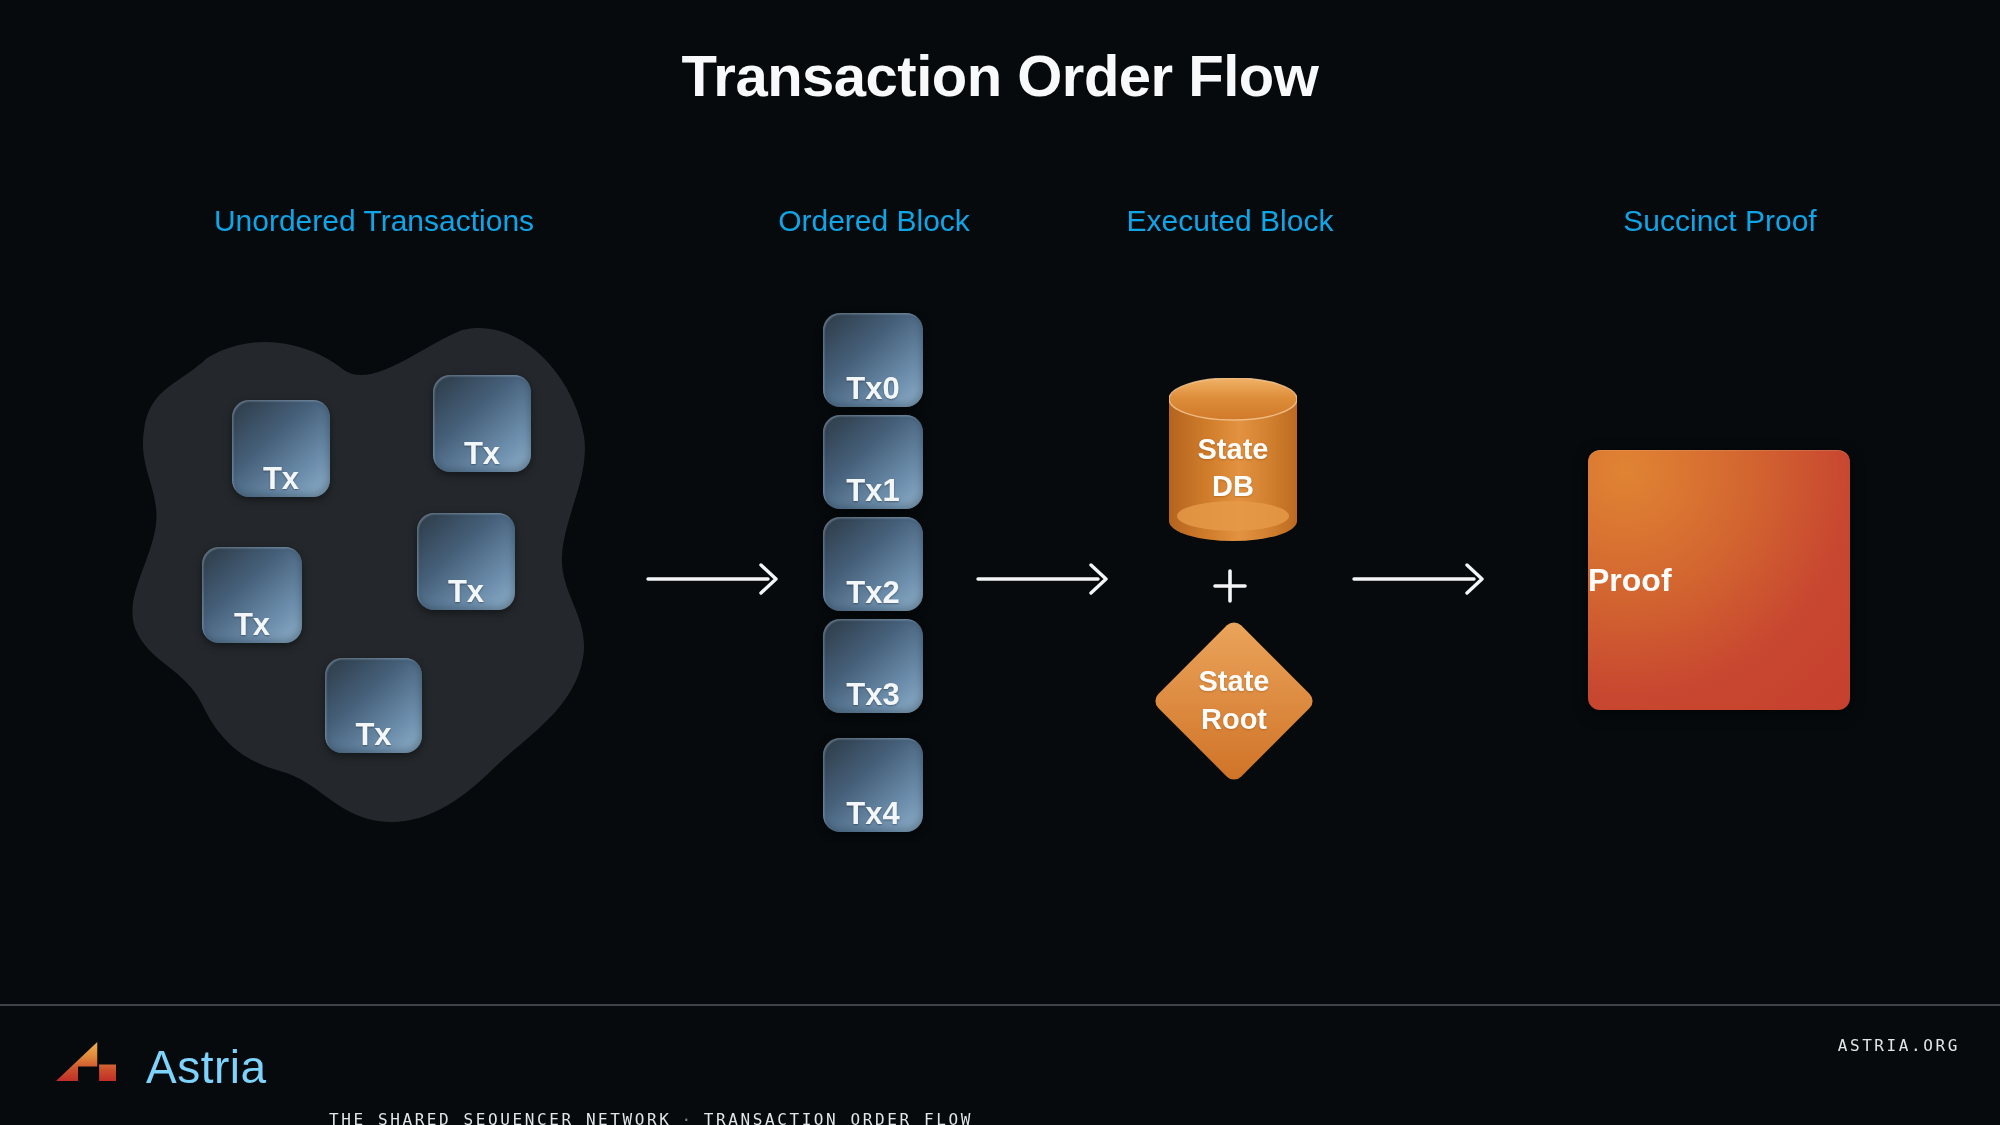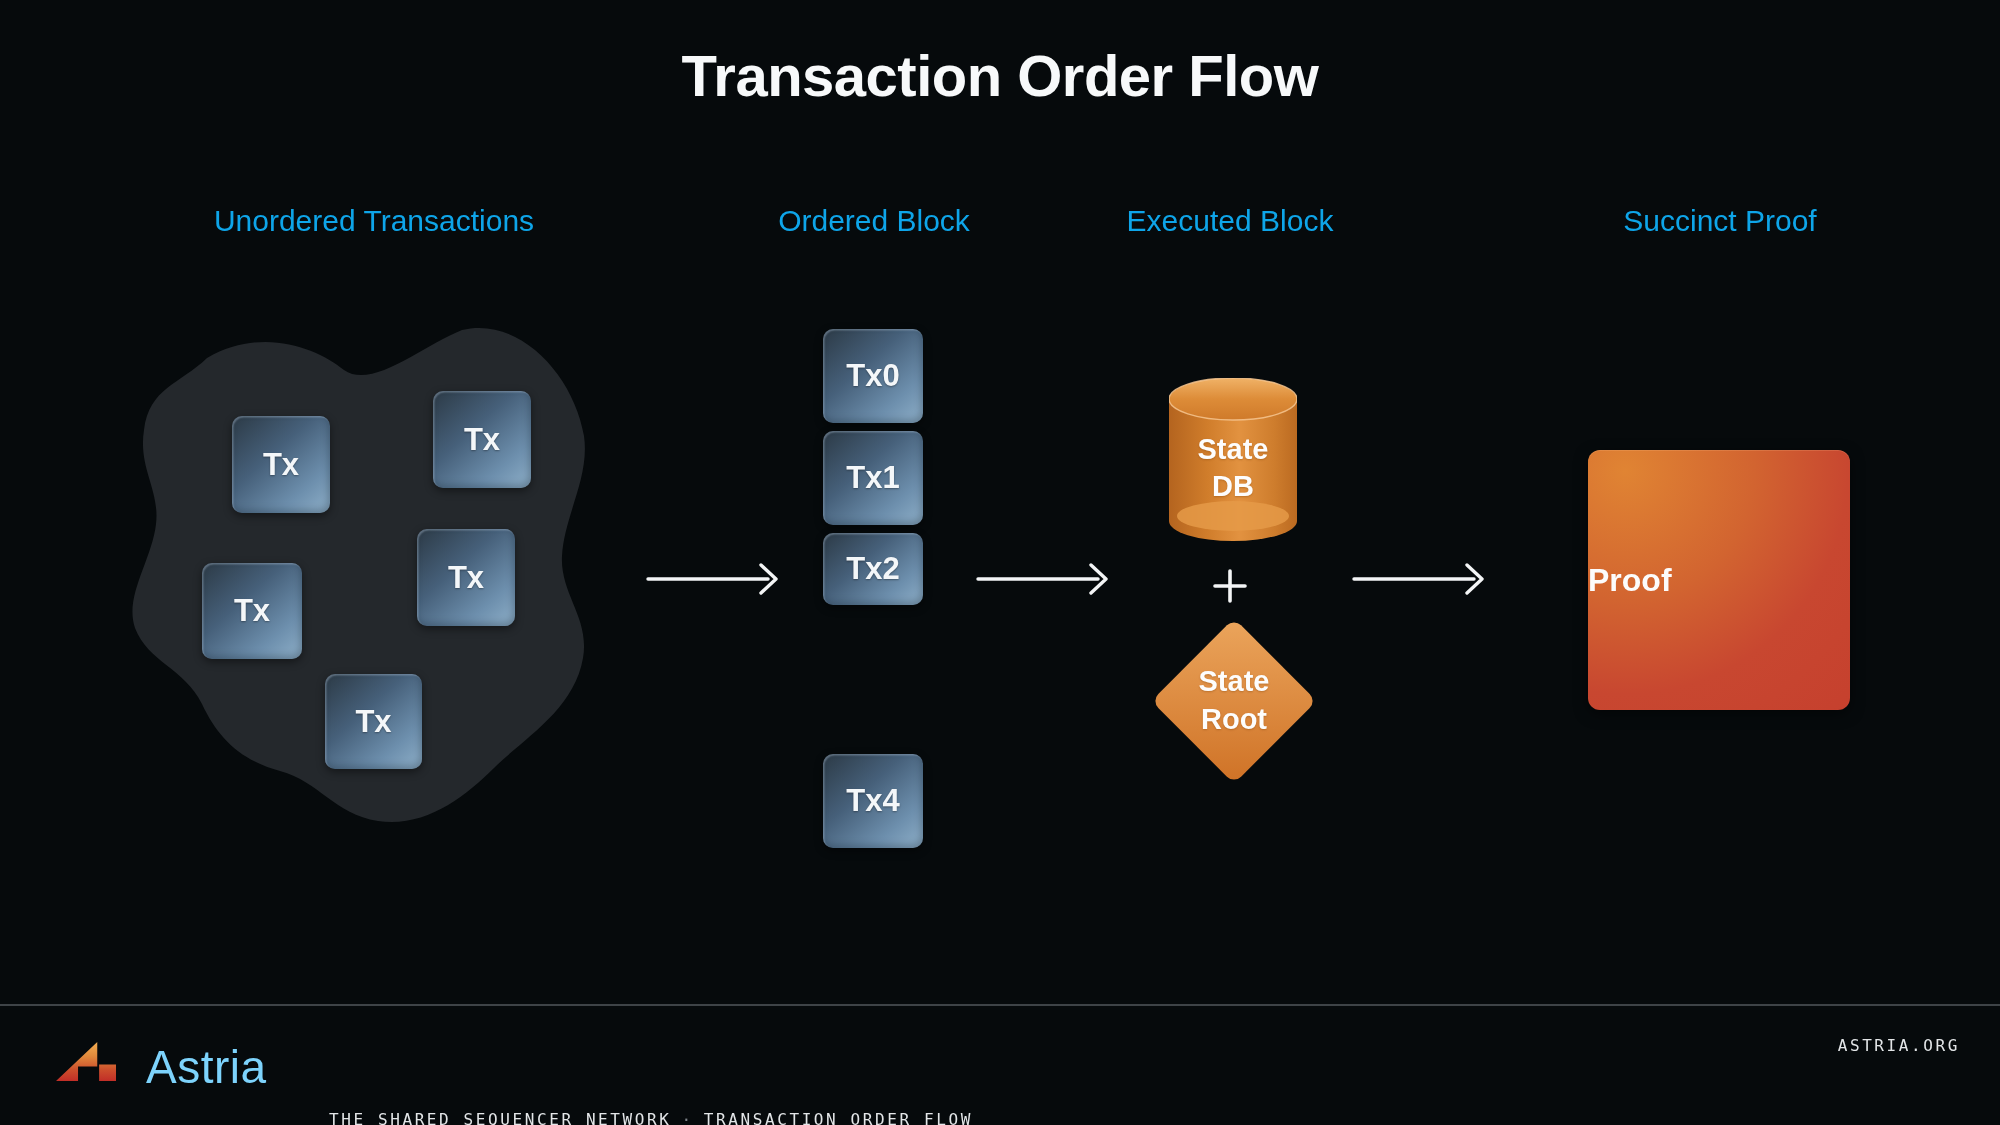--- a/index.html
+++ b/index.html
@@ -14,26 +14,26 @@
     text-align:center; font-size:58px; font-weight:700;
     letter-spacing:-0.5px; color:#f7f9fa;
   }
   .col-header {
     position:absolute; top:204px; transform:translateX(-50%);
     font-size:30px; font-weight:400; color:#0ea5e9; white-space:nowrap;
   }
   .blob-svg { position:absolute; left:122px; top:318px; width:480px; height:510px; }
 
   .tx-box {
-    position:absolute; border-radius:10px;
+    position:absolute; border-radius:17px;
     background:linear-gradient(138deg, #2c3a46 0%, #46607a 40%, #6d8fad 75%, #8fb0c9 100%);
     box-shadow: inset 1.5px 1.5px 1.5px rgba(195,218,238,0.32),
                 inset -2px -3px 7px rgba(8,18,28,0.28),
                 0 3px 8px rgba(0,0,0,0.45);
-    display:flex; align-items:center; justify-content:center;margin-top:16px;
+    display:flex; align-items:flex-end; justify-content:center;
   }
   .tx-label {
     font-size:31px; font-weight:700; color:#f4f7f9;
     text-shadow:0 1px 2px rgba(0,0,0,0.35);
   }
   .arrow-svg { position:absolute; width:132px; height:36px; top:561px; }
 
   .cylinder-wrap { position:absolute; left:1169px; top:378px; width:128px; height:164px; }
   .cylinder-wrap svg { position:absolute; inset:0; }
   .cyl-text {
@@ -123,22 +123,25 @@
   <div class="tx-box" style="left:325px;top:658px;width:97px;height:95px">
       <span class="tx-label">Tx</span>
     </div>
 
   <div class="tx-box" style="left:823px;top:313px;width:100px;height:94px">
       <span class="tx-label">Tx0</span>
     </div>
   <div class="tx-box" style="left:823px;top:415px;width:100px;height:94px">
       <span class="tx-label">Tx1</span>
     </div>
-  <div class="tx-box" style="left:823px;top:517px;width:100px;height:72px">
+  <div class="tx-box" style="left:823px;top:517px;width:100px;height:94px">
       <span class="tx-label">Tx2</span>
+    </div>
+  <div class="tx-box" style="left:823px;top:619px;width:100px;height:94px">
+      <span class="tx-label">Tx3</span>
     </div>
   <div class="tx-box" style="left:823px;top:738px;width:100px;height:94px">
       <span class="tx-label">Tx4</span>
     </div>
 
   <svg class="arrow-svg" style="left:646px" viewBox="0 0 132 36">
     <g stroke="#f3f5f6" stroke-width="3.4" fill="none" stroke-linecap="round" stroke-linejoin="round">
       <line x1="2" y1="18" x2="122" y2="18"></line>
         <polyline points="115,4 130,18 115,32"></polyline>
     </g>

